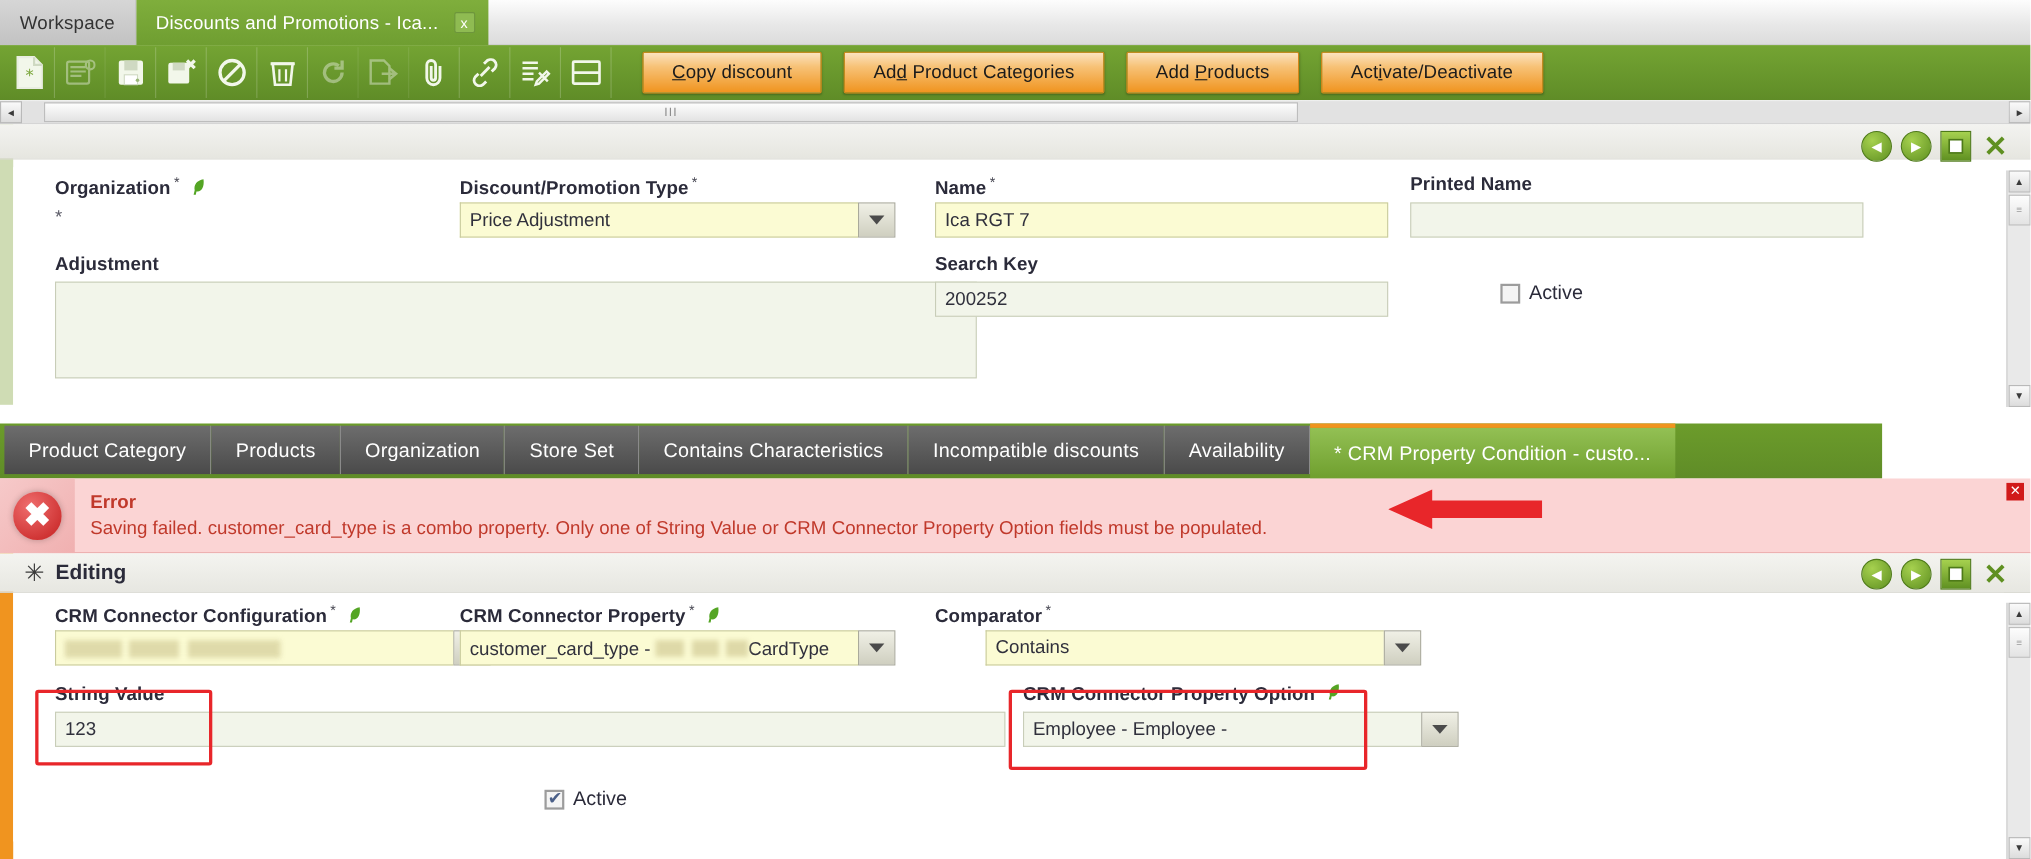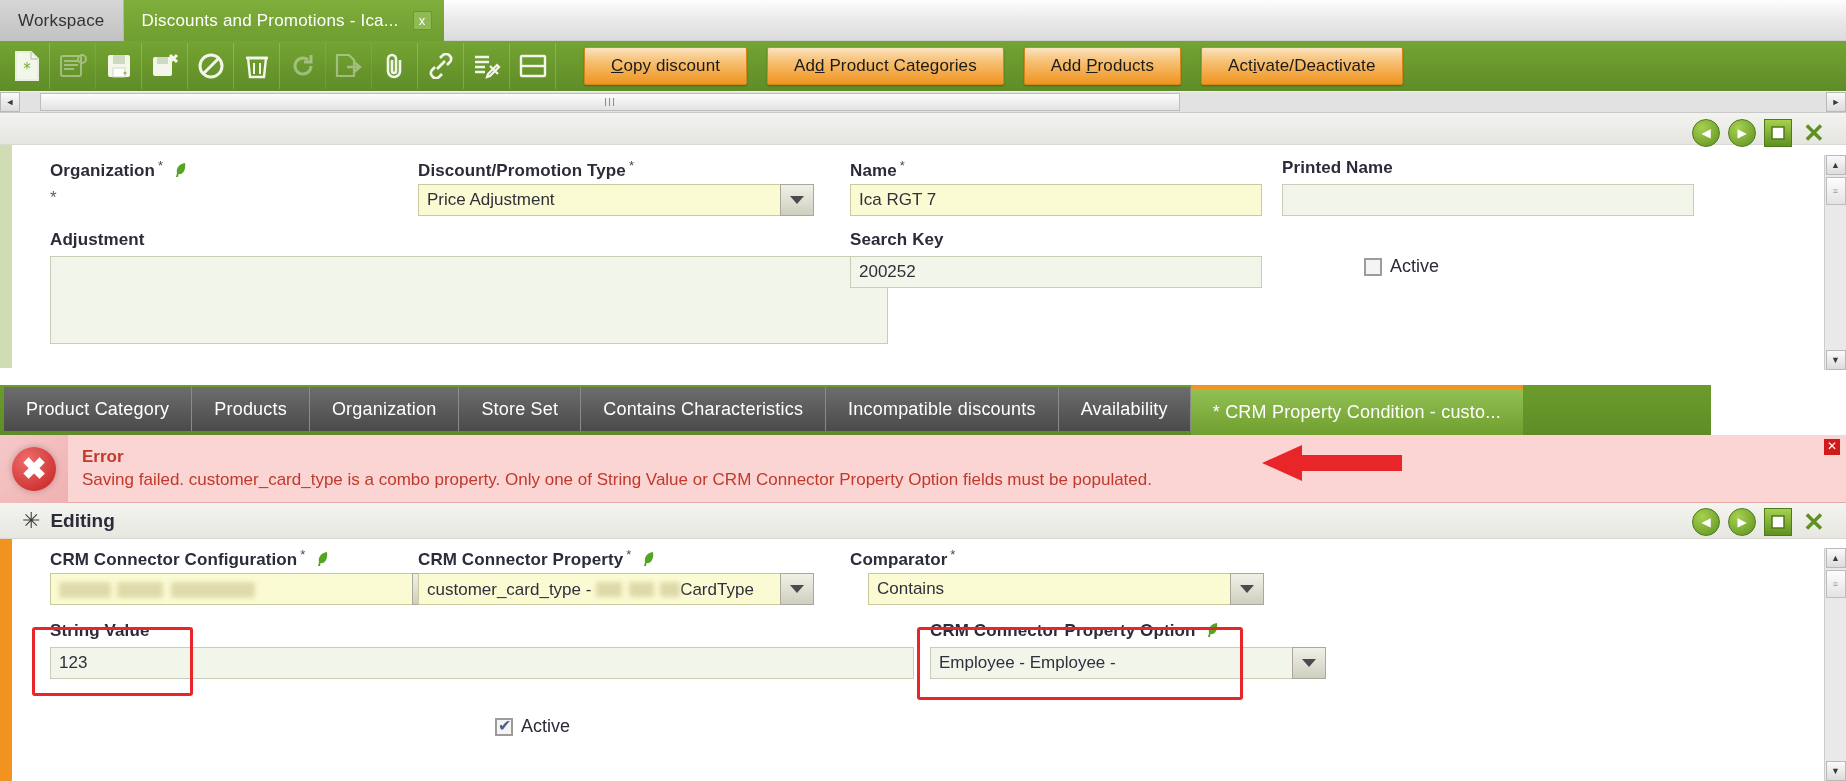--- a/index.html
+++ b/index.html
@@ -547,21 +547,21 @@
         <span>customer_card_type - </span><span style="display:inline-block;width:84px;height:15px;vertical-align:-2px;background:linear-gradient(90deg,#ded9a8 0 26px,#fbfbd3 26px 33px,#ded9a8 33px 58px,#fbfbd3 58px 64px,#ded9a8 64px 84px);filter:blur(2.4px);"></span><span>CardType</span>
       </div>
       <div class="cbtn">
           <i></i>
         </div>
     </div>
 
     <div style="position:absolute;left:838px;top:8px;">
       <span class="lbl">Comparator</span><span class="req">*</span>
     </div>
-    <div class="combo" style="position:absolute;left:856px;top:34px;width:396px;">
+    <div class="combo" style="position:absolute;left:884px;top:34px;width:396px;">
       <input class="fld yellow" readonly="" value="Contains" style="">
       <div class="cbtn">
           <i></i>
         </div>
     </div>
 
     <div style="position:absolute;left:38px;top:82px;">
       <span class="lbl">String Value</span>
     </div>
     <input class="fld" style="position: absolute; left: 38px; top: 108px; width: 864px;" value="123">

